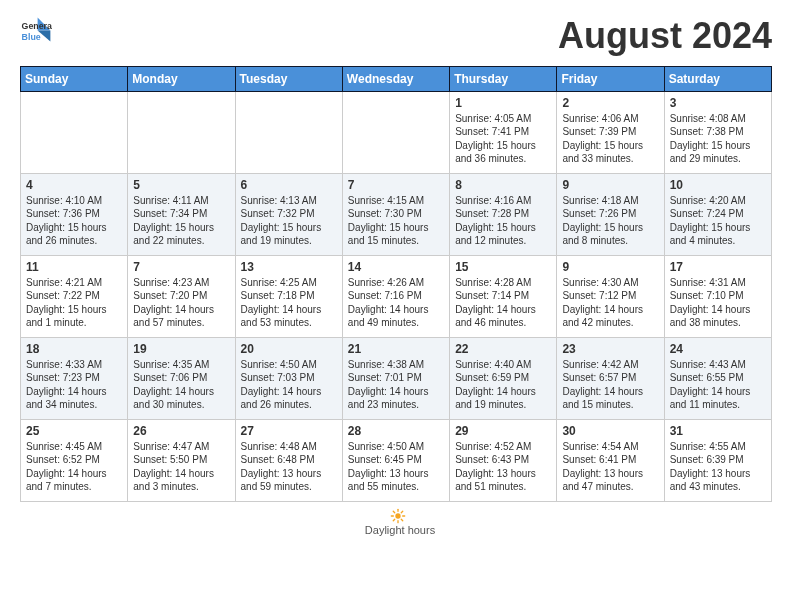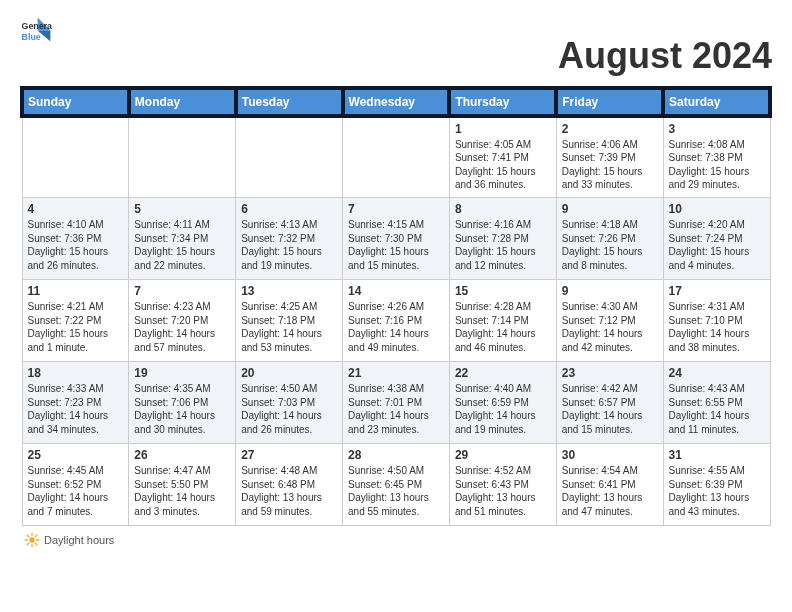--- a/index.html
+++ b/index.html
@@ -23,21 +23,20 @@
       display: flex;
       align-items: center;
     }
     .logo-icon {
       width: 32px;
       height: 28px;
       margin-right: 4px;
     }
     .title-block {
       text-align: left;
-      margin-top: 20px;
     }
     .calendar-title {
       font-size: 36px;
       font-weight: bold;
       color: #333;
       line-height: 1.1;
     }
     .calendar-subtitle {
       font-size: 15px;
       color: #555;
@@ -47,21 +46,21 @@
       border-collapse: collapse;
       table-layout: fixed;
     }
     thead th {
       background: #4a90d9;
       color: #fff;
       font-size: 12px;
       font-weight: bold;
       padding: 5px 4px;
       text-align: left;
-      border: 4px solid #0f172a;
+      border: 1px solid #0f172a;
     }
     tbody td {
       border: 1px solid #ccc;
       vertical-align: top;
       padding: 4px 5px;
       font-size: 10px;
       color: #333;
       height: 82px;
     }
     tbody tr:nth-child(odd) td {
@@ -79,20 +78,21 @@
     .cell-text {
       font-size: 10px;
       line-height: 1.35;
       color: #333;
     }
     .footer {
       display: flex;
       align-items: center;
       margin-top: 6px;
       padding-left: 4px;
+      flex-direction: column;
     }
     .footer-label {
       font-size: 11px;
       color: #555;
       margin-left: 4px;
     }
     .sun-icon {
       width: 16px;
       height: 16px;
     }

